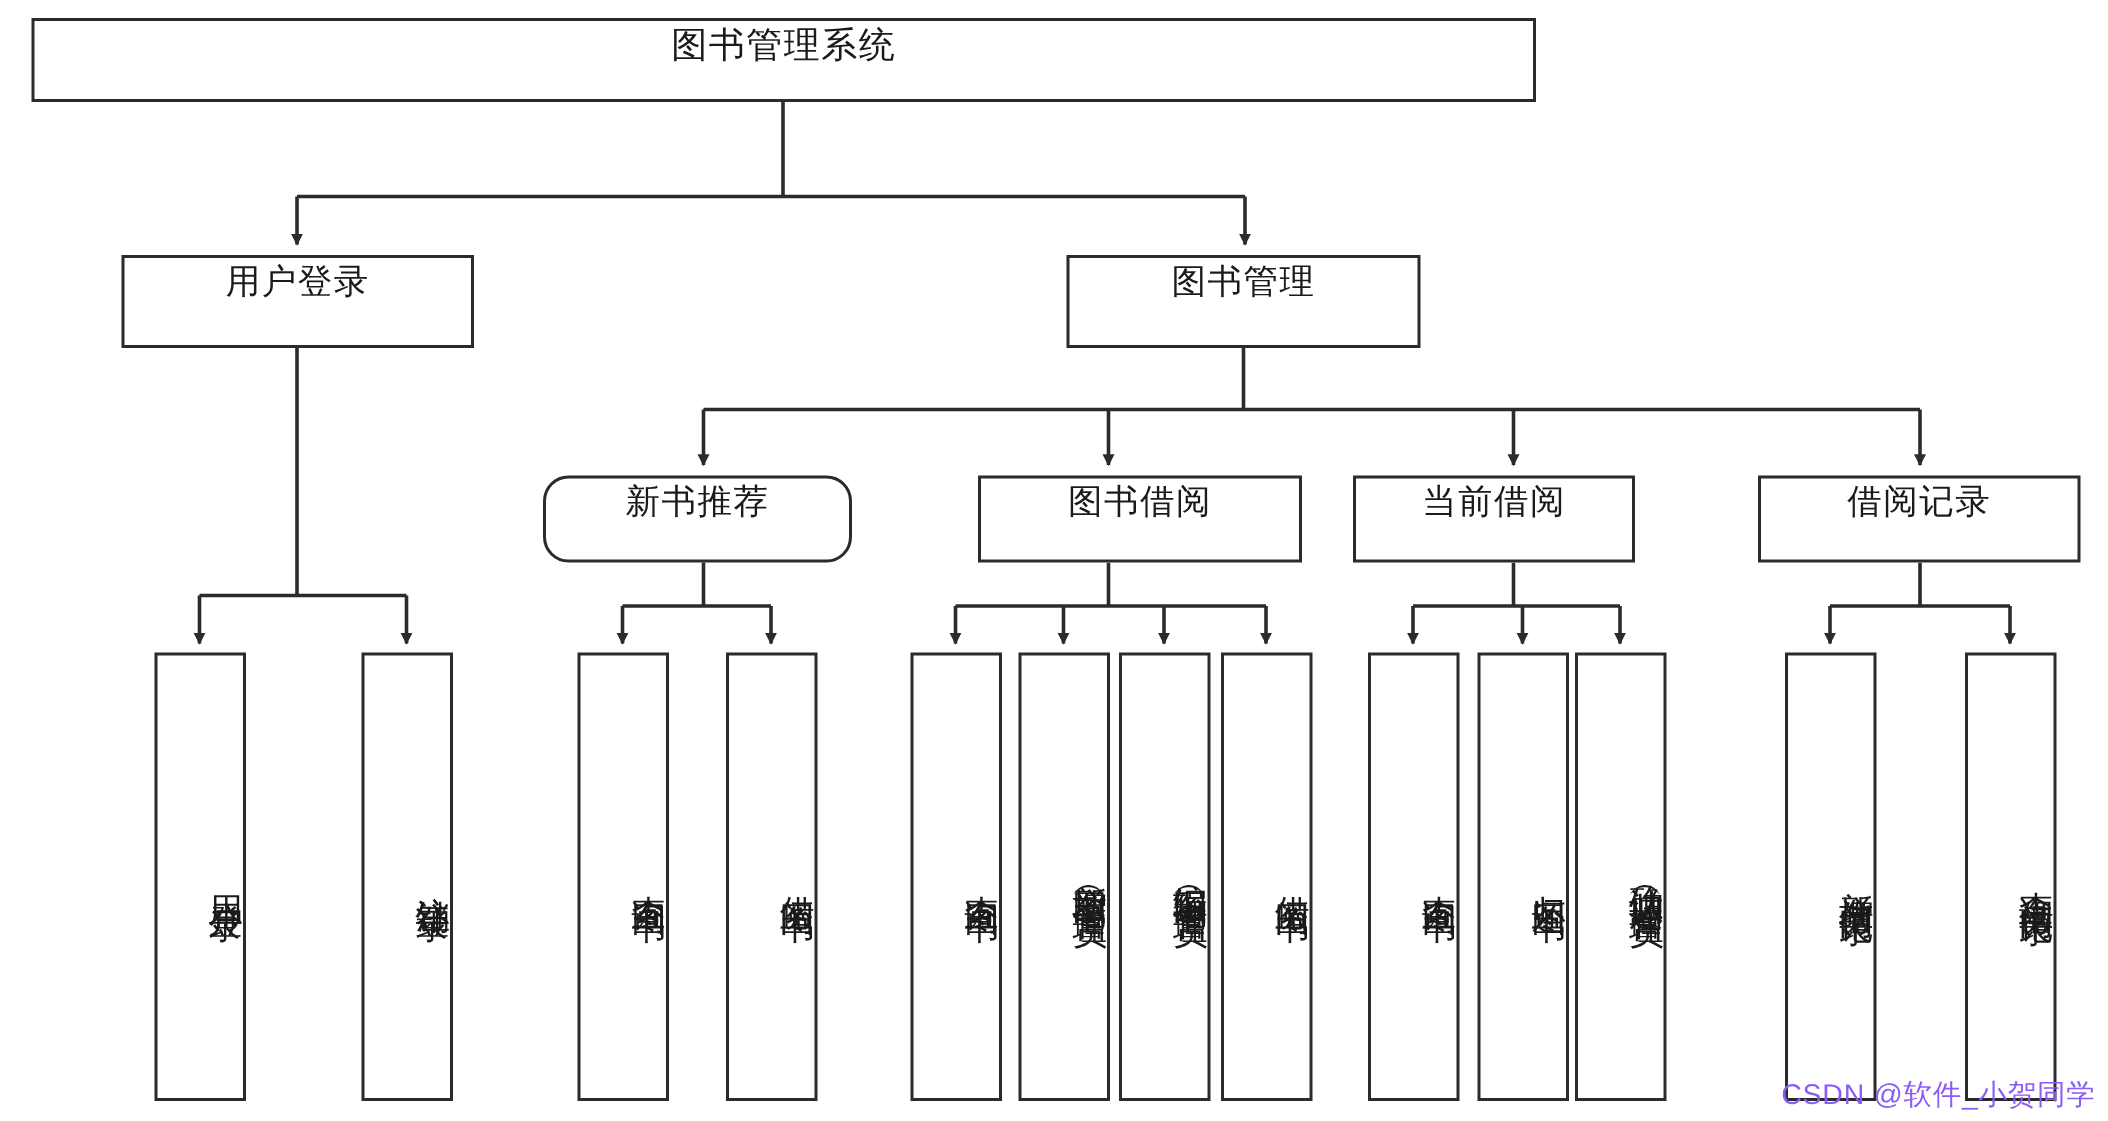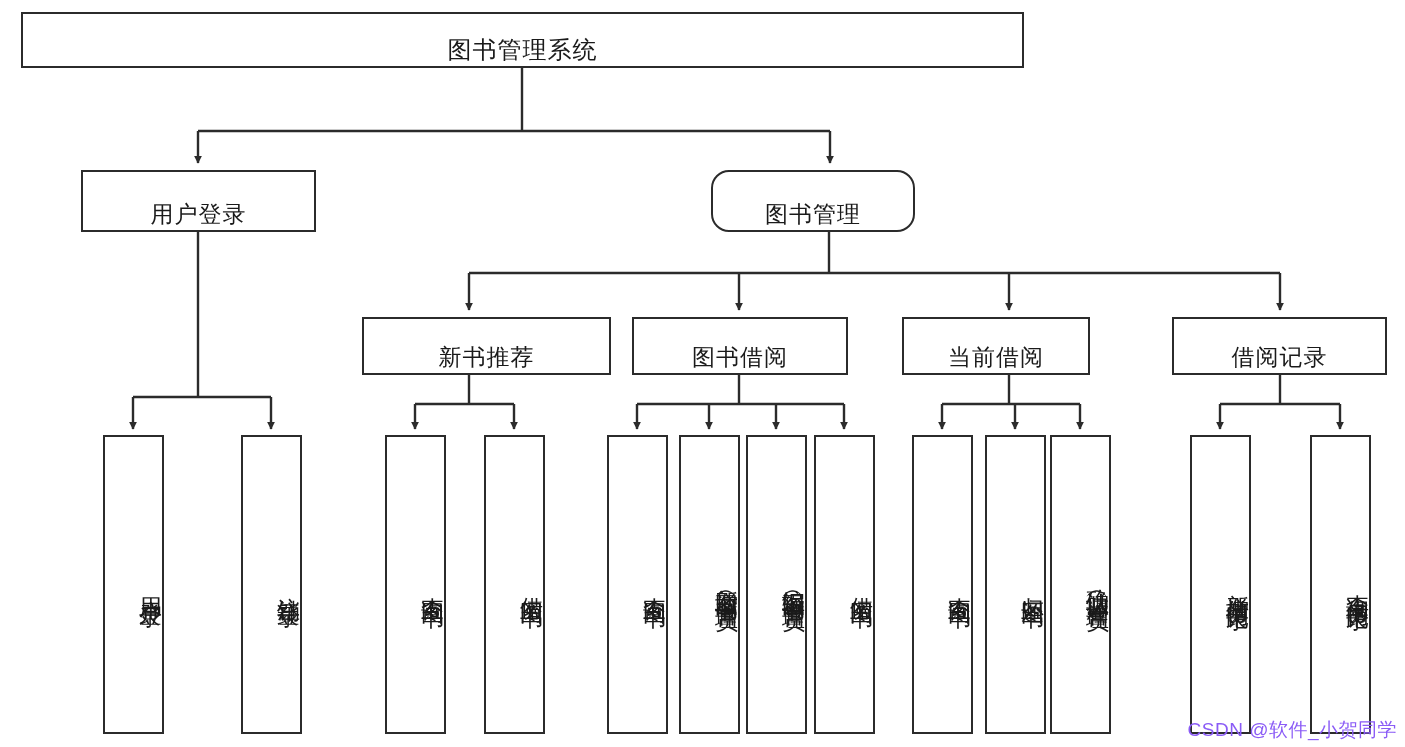--- a/index.html
+++ b/index.html
@@ -24,21 +24,21 @@
     width: 1405px;
     height: 747px;
     pointer-events: none;
   }
   .node {
     position: absolute;
     box-sizing: border-box;
     border: 2px solid #2b2b2b;
     background: #ffffff;
     display: flex;
-    align-items: flex-end;
+    align-items: flex-start;
     justify-content: center;
     color: #1a1a1a;
   }
   .node.horiz {
     font-size: 23px;
     letter-spacing: 1px;
   }
   .node.vert {
     writing-mode: vertical-rl;
     text-orientation: upright;
@@ -121,28 +121,28 @@
     </g>
   </svg>
 
   <div class="node horiz root" style="left: 21px; top: 12px; width: 1003px; height: 56px;">
     <span>图书管理系统</span>
   </div>
 
   <div class="node horiz" style="left: 81px; top: 170px; width: 235px; height: 62px;">
     <span>用户登录</span>
   </div>
-  <div class="node horiz" style="left: 711px; top: 170px; width: 204px; height: 62px; border-radius: 18px;">
+  <div class="node horiz" style="left: 711px; top: 170px; width: 236px; height: 62px;">
     <span>图书管理</span>
   </div>
 
-  <div class="node horiz" style="left: 362px; top: 317px; width: 249px; height: 58px;">
+  <div class="node horiz" style="left: 362px; top: 317px; width: 206px; height: 58px; border-radius: 17px;">
     <span>新书推荐</span>
   </div>
-  <div class="node horiz" style="left: 632px; top: 317px; width: 216px; height: 58px;">
+  <div class="node horiz" style="left: 652px; top: 317px; width: 216px; height: 58px;">
     <span>图书借阅</span>
   </div>
   <div class="node horiz" style="left: 902px; top: 317px; width: 188px; height: 58px;">
     <span>当前借阅</span>
   </div>
   <div class="node horiz" style="left: 1172px; top: 317px; width: 215px; height: 58px;">
     <span>借阅记录</span>
   </div>
 
   <div class="node vert" style="left: 103px; top: 435px; width: 61px; height: 299px;">

